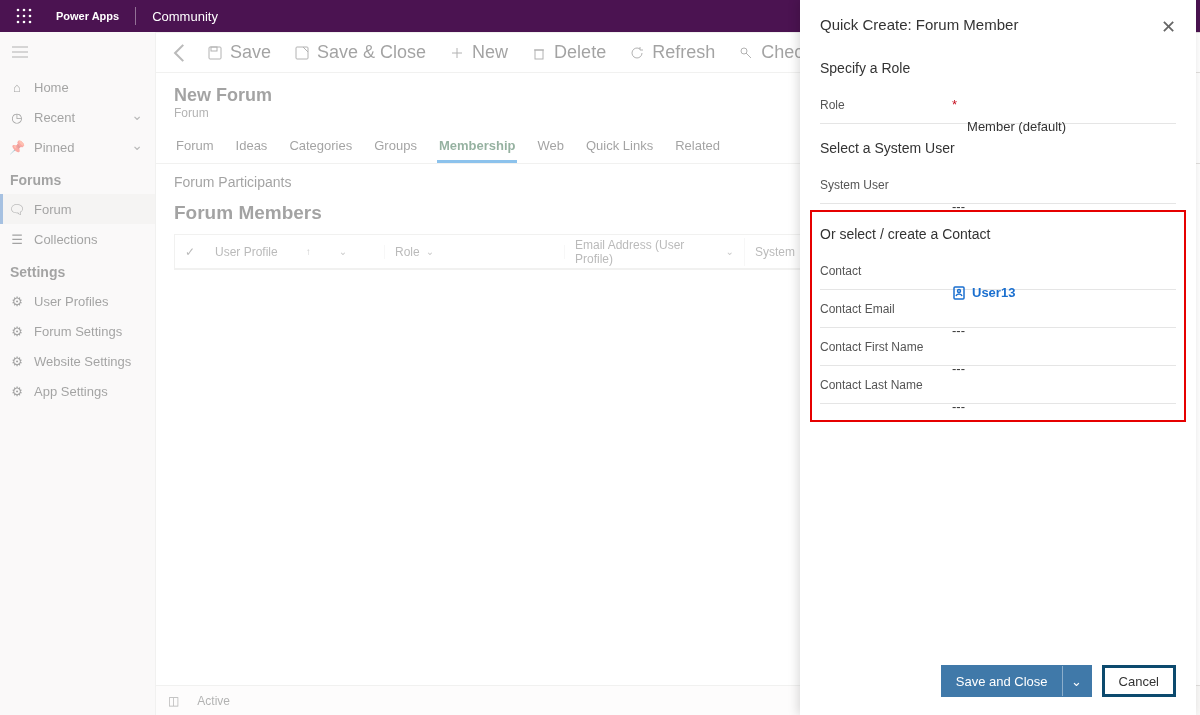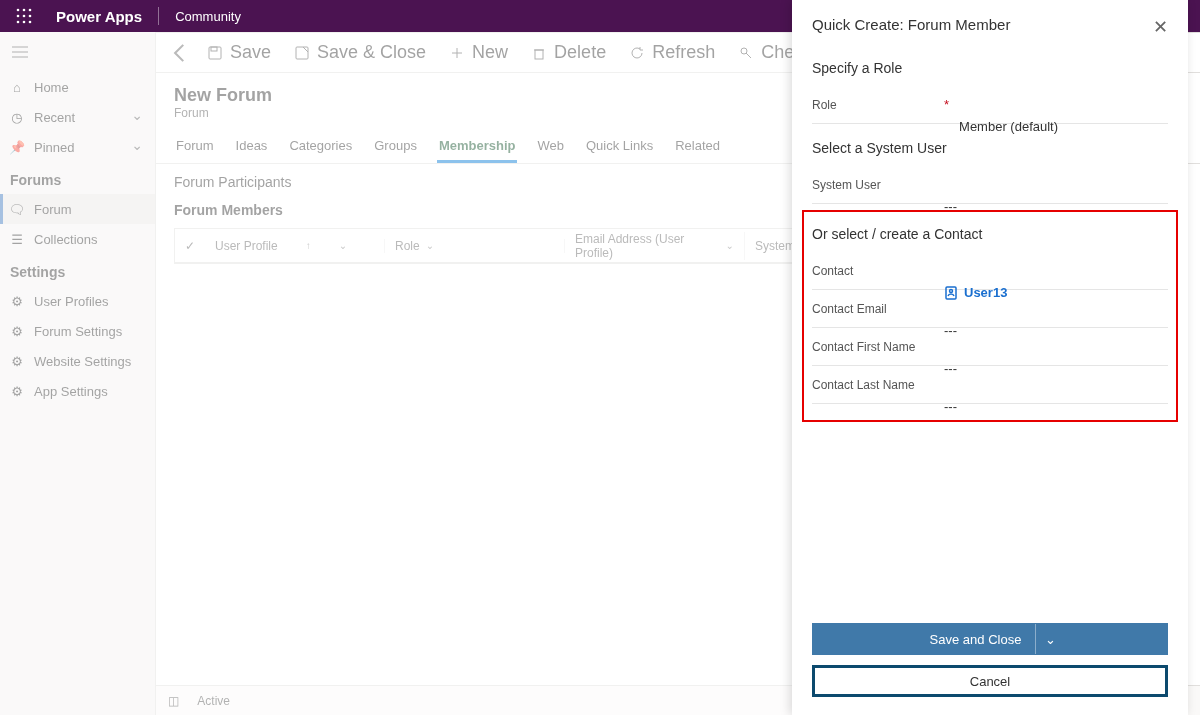--- a/index.html
+++ b/index.html
@@ -2,21 +2,21 @@
 <html><head>
 <meta charset="utf-8">
 <style>
   * { box-sizing: border-box; margin: 0; padding: 0; font-family: "Segoe UI", Arial, sans-serif; }
   body { width: 1200px; height: 715px; overflow: hidden; background: #fff; font-size: 13px; color: #333; position: relative; }
 
   
   .topbar { height: 32px; background: #4b1351; display: flex; align-items: center; color: #fff; padding-left: 8px; }
   .waffle { width: 32px; height: 32px; display:flex; align-items:center; justify-content:center; }
   .waffle svg { width:16px; height:16px; fill:#fff; }
-  .brand { font-size: 15px; font-weight: 600; padding: 0 16px; }
+  .brand { font-size: 11px; font-weight: 600; padding: 0 16px; }
   .topdiv { width:1px; height:18px; background: rgba(255,255,255,0.4); }
   .community { padding: 0 16px; font-size: 13px; }
 
   
   .shell { display:flex; height: calc(715px - 32px); position: relative; }
 
   
   .nav { width: 156px; background: #f3f2f1; border-right: 1px solid #e1dfdd; display:flex; flex-direction:column; }
   .nav .hamb { height: 40px; display:flex; align-items:center; padding-left: 12px; }
   .nav .hamb svg { width:16px; height:12px; stroke:#333; }
@@ -39,21 +39,21 @@
   .header h1 { font-size:18px; font-weight:600; }
   .header .sub { font-size:12px; color:#555; }
 
   .tabs { display:flex; gap: 18px; padding: 6px 18px 0; border-bottom: 1px solid #e1dfdd; }
   .tab { padding: 6px 2px 10px; font-size:13px; color:#333; position:relative; }
   .tab.active { color:#14532d; font-weight:600; }
   .tab.active::after { content:""; position:absolute; left:0; right:0; bottom:0; height:3px; background:#0078d4; }
 
   .block { padding: 10px 18px; }
   .blocktitle { font-size:14px; font-weight:400; margin-bottom:12px; }
-  .subhdr { font-size:14px; font-weight:600; margin: 4px 0 10px; }
+  .subhdr { font-size:19px; font-weight:600; margin: 4px 0 10px; }
 
   .grid { border:1px solid #e1dfdd; }
   .grid-head { display:flex; height:34px; align-items:center; border-bottom:1px solid #e1dfdd; font-size:12px; color:#666; }
   .gh-cell { padding: 0 10px; display:flex; align-items:center; gap:6px; }
   .gh-chk { width:30px; display:flex; justify-content:center; align-items:center; }
   .gh1 { width:180px; border-right:1px solid #eee;gap:28px; }
   .gh2 { width:180px; border-right:1px solid #eee; }
   .gh3 { width:180px; border-right:1px solid #eee; }
   .gh4 { width:180px; }
   .grid-row { display:flex; height:40px; align-items:center; border-bottom:1px solid #e1dfdd; font-size:13px; }
@@ -61,38 +61,38 @@
   .link { color:#0067b8; }
   .arrows { font-size:10px; color:#888; }
 
   .footerbar { height:30px; border-top:1px solid #e1dfdd; display:flex; align-items:center; padding:0 12px; gap:18px; background:#faf9f8; font-size:12px; color:#555; }
 
   
   .dim { position:absolute; inset:0; background: rgba(255,255,255,0.55); pointer-events:none; }
   .shell .dim { right: 396px; } 
 
   
-  .panel { position:absolute; top:0; right:12px; width:396px; height:715px; background:#fff; box-shadow: -2px 0 10px rgba(0,0,0,0.15); display:flex; flex-direction:column; }
+  .panel { position:absolute; top:0; right:4px; width:396px; height:715px; background:#fff; box-shadow: -2px 0 10px rgba(0,0,0,0.15); display:flex; flex-direction:column; }
   .panel-head { padding: 16px 20px 8px; display:flex; justify-content:space-between; align-items:flex-start; }
   .panel-head h2 { font-size:15px; font-weight:400; color:#333; }
   .close { font-size:18px; color:#666; cursor:pointer; }
   .panel-body { flex:1; padding: 4px 20px; overflow:auto; }
   .panel-sec { padding: 10px 0 6px; }
   .panel-sec h3 { font-size:14px; font-weight:400; margin-bottom: 10px; }
   .field { display:flex; align-items:center; height:38px; border-bottom:1px solid #e5e5e5; }
   .field .lbl { width:132px; font-size:12px; color:#555; display:flex; align-items:center; }
   .field .req { color:#c50f1f; margin-right:10px; }
   .field .val { flex:1; font-size:13px; color:#333;margin-top:44px; }
   .field .val.empty { color:#333; }
   .contact-chip { display:flex; align-items:center; gap:6px; color:#1a6fcf; font-weight:600; font-size:13px; }
   .contact-chip svg { width:14px; height:14px; stroke:#1a6fcf; fill:none; stroke-width:1.5; }
 
   .hilite { border: 2px solid #e60000; padding: 4px 8px 10px; margin: 0 -10px; }
 
-  .panel-foot { padding: 10px 20px 18px; display:flex; justify-content:flex-end; gap:10px;flex-direction:column; }
+  .panel-foot { padding: 10px 20px 18px; display:flex; justify-content:flex-end; gap:10px; }
   .btn { height:32px; display:flex; align-items:center; justify-content:center; font-size:13px; border:3px solid #0c4a6e; background:#fff; padding:0 14px; }
   .btn.primary { background:#4079a9; color:#fff; border:1px solid #4079a9; }
   .btn.split { padding:0; }
   .btn.split .main-action { padding:0 14px; height:100%; display:flex; align-items:center; border-right:1px solid rgba(255,255,255,0.4); }
   .btn.split .caret { width:28px; display:flex; align-items:center; justify-content:center; height:100%; }
 
 </style>
 </head>
 <body>
 

